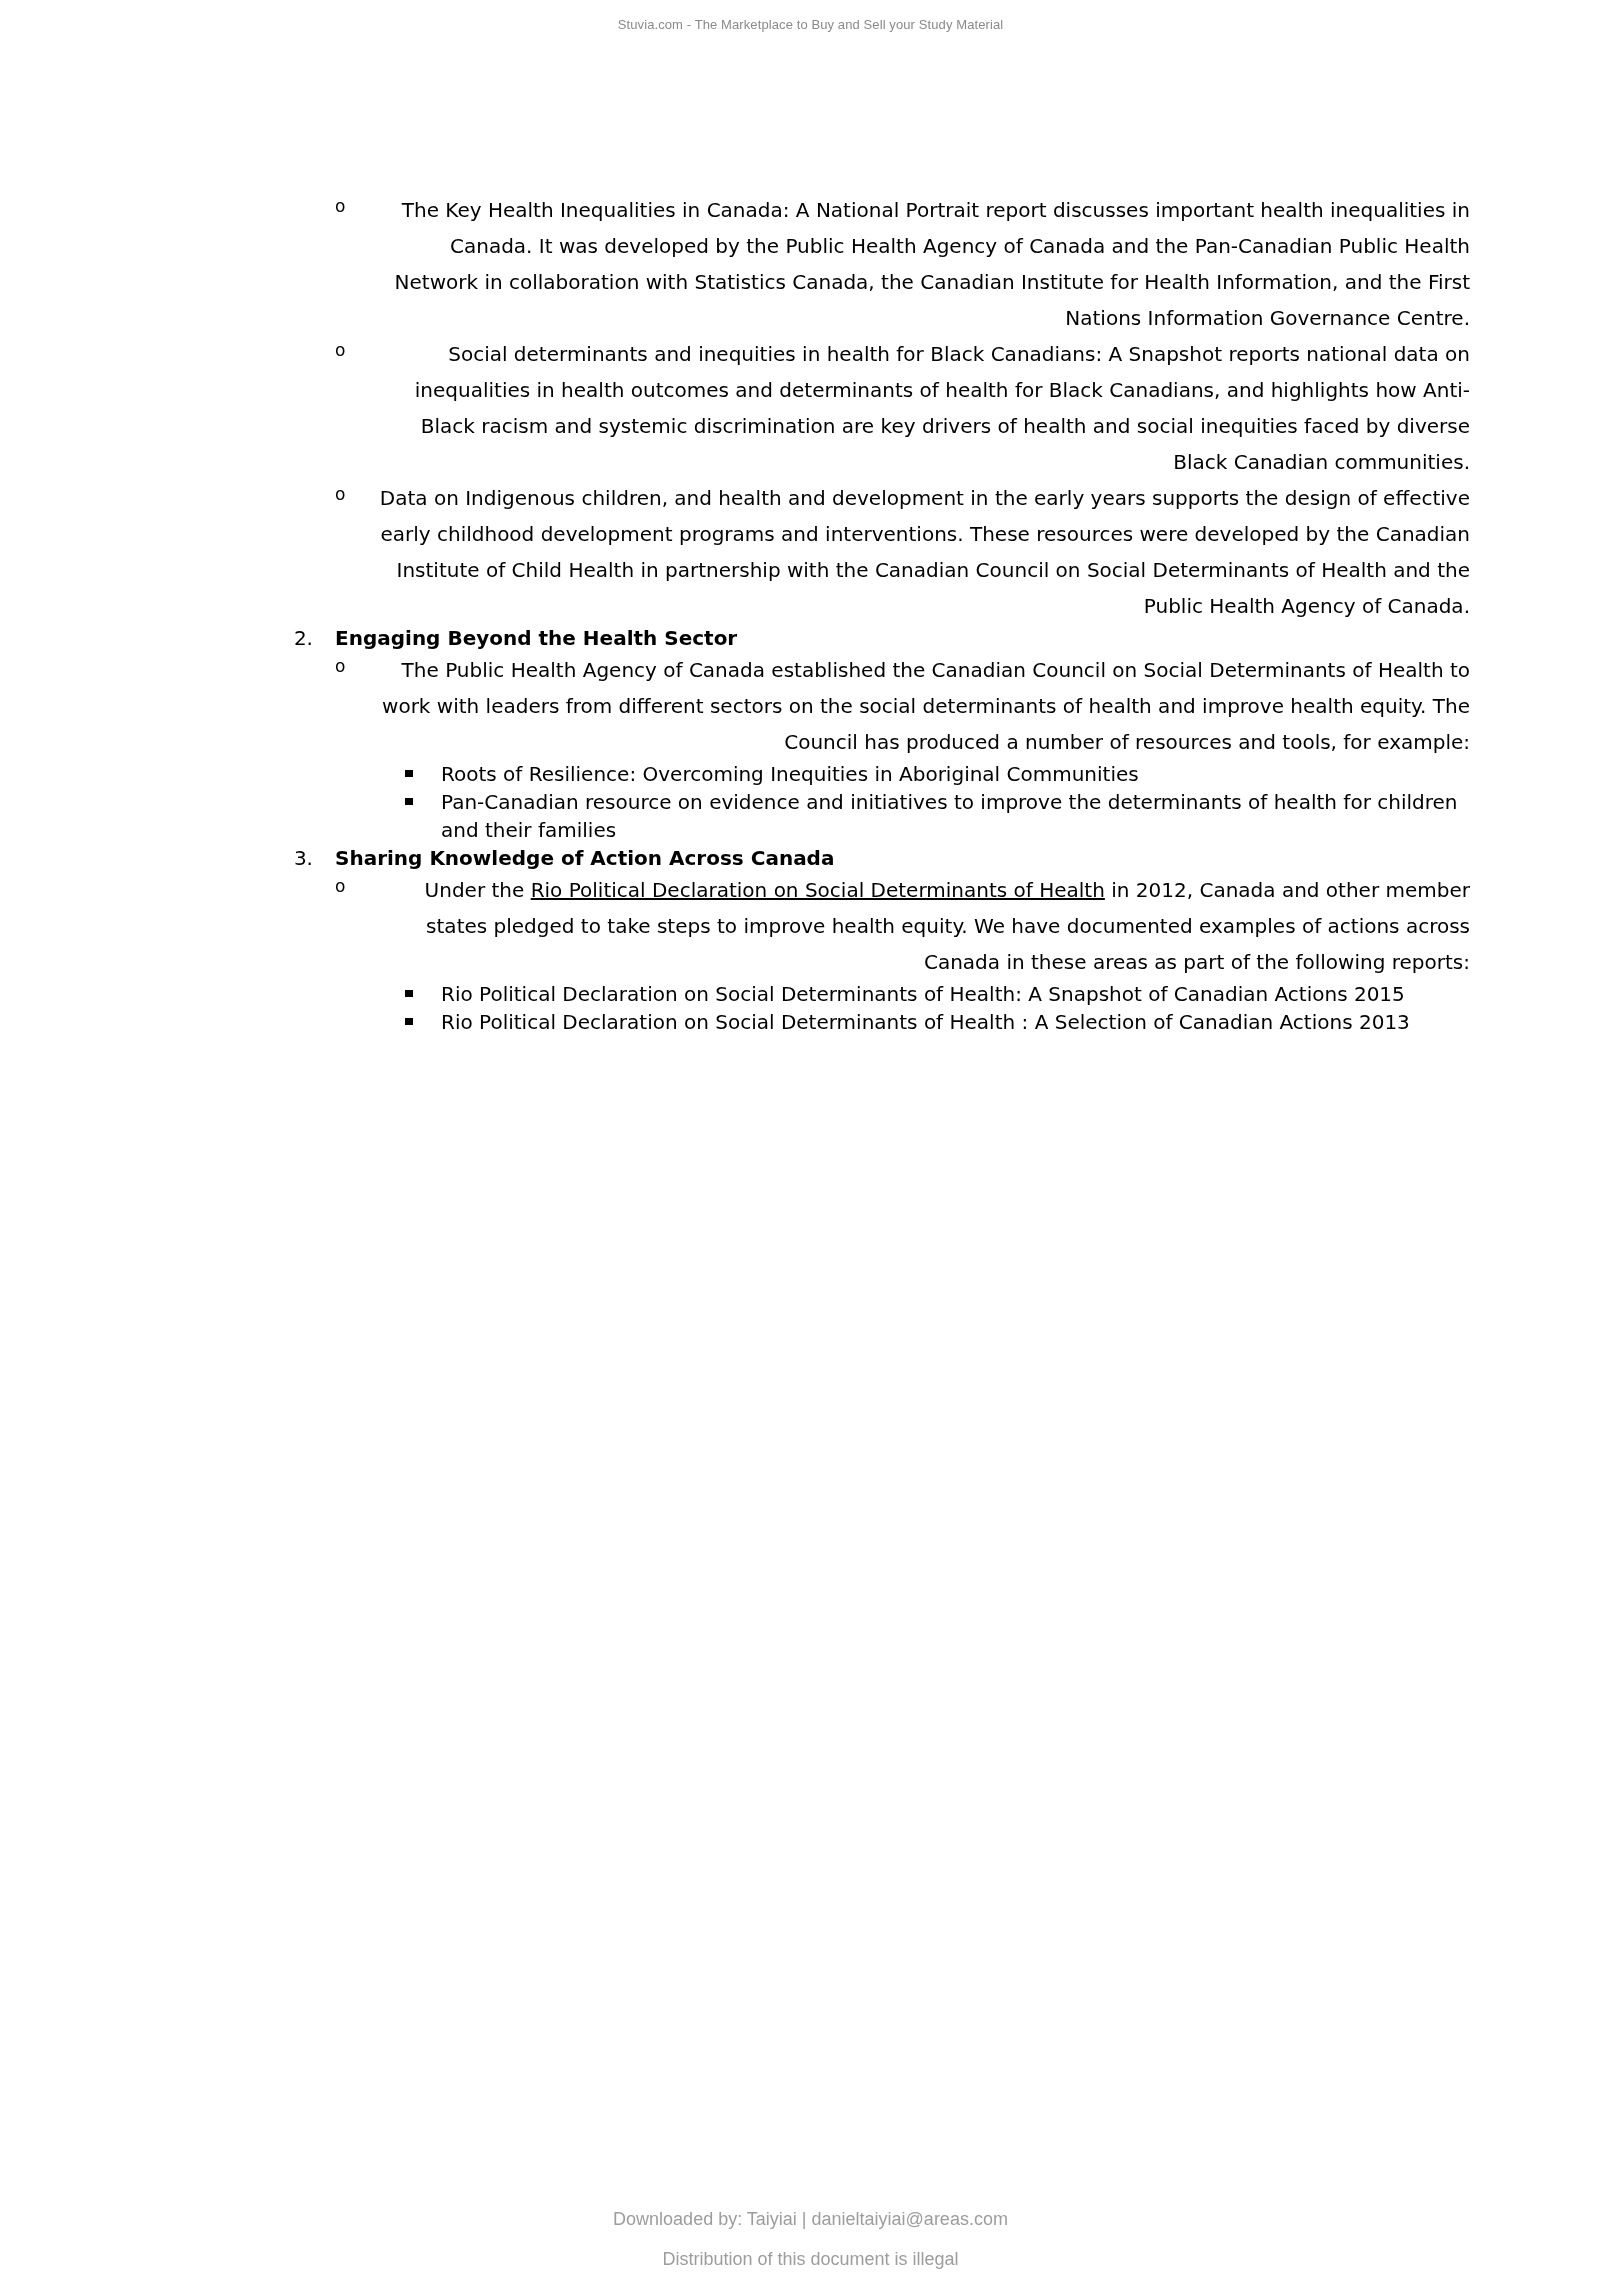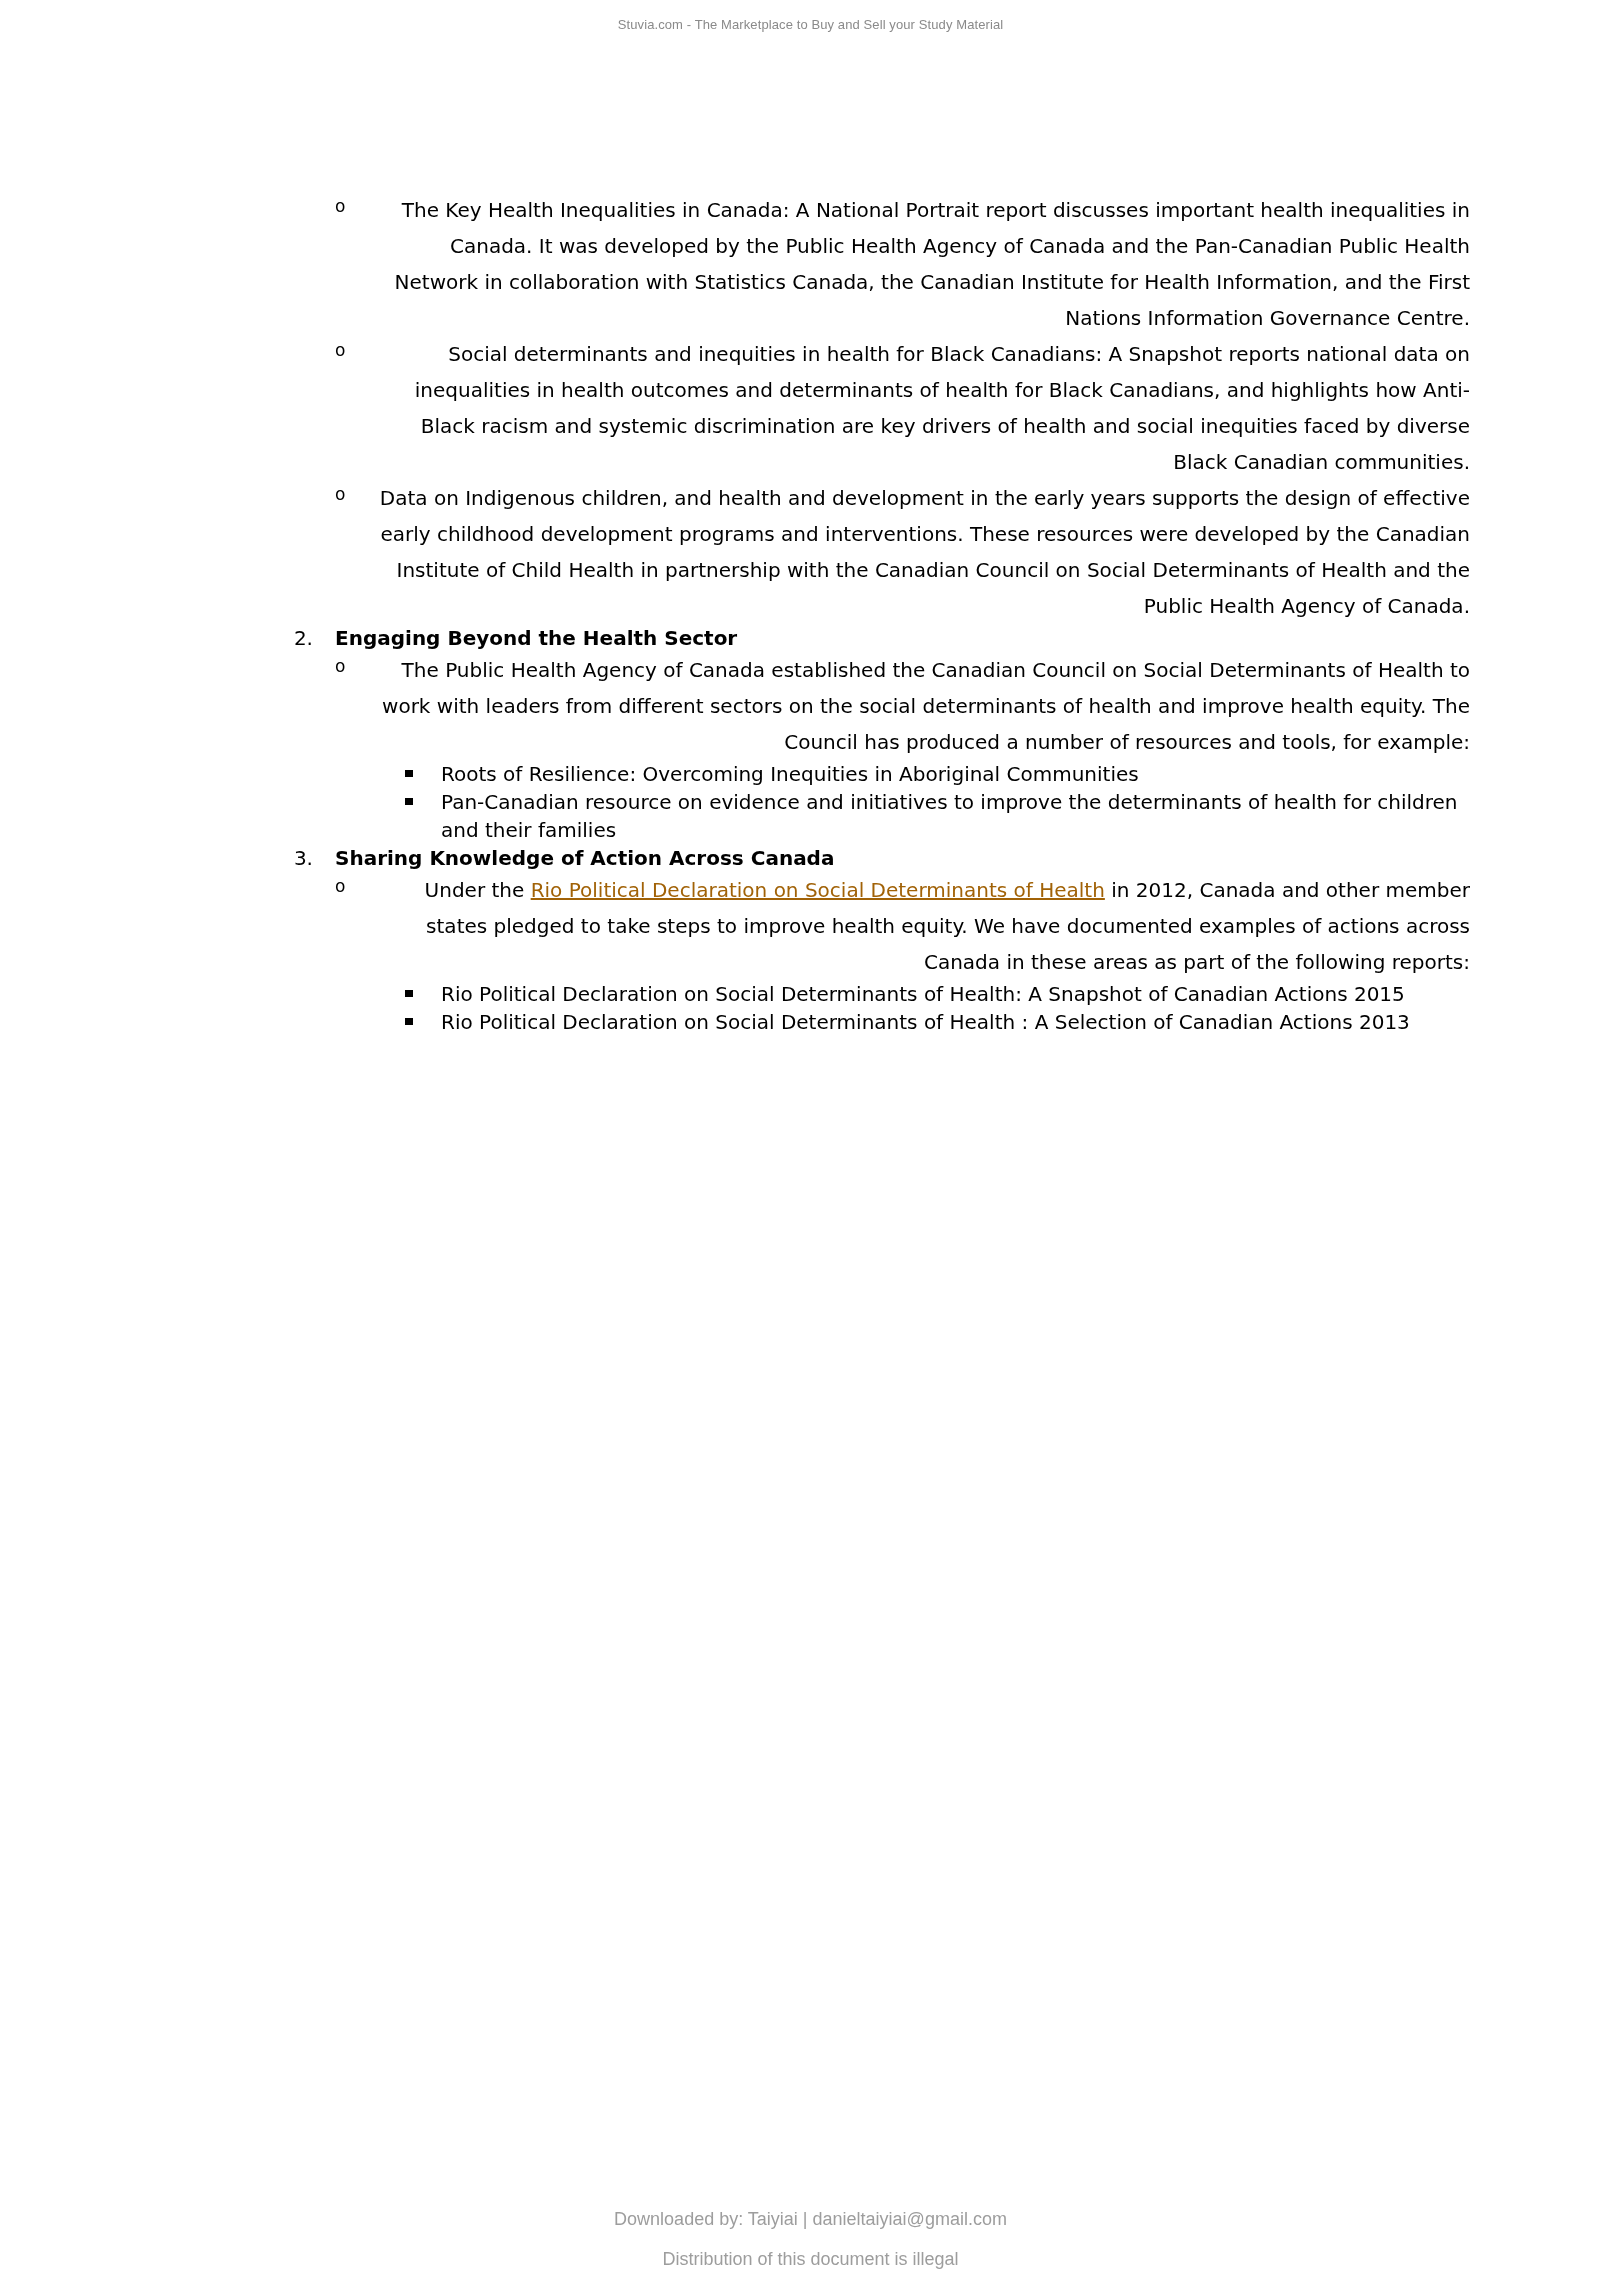--- a/index.html
+++ b/index.html
@@ -112,21 +112,21 @@
     background: #000;
     vertical-align: middle;
     margin-top: -2.9px;
   }
   .sq-text {
     flex: 1 1 auto;
     line-height: 28px;
   }
 
   a.doclink, .doclink {
-    color: #a16207;
+    color: #000000;
     text-decoration: underline;
   }
 
   
   .footer {
     position: absolute;
     left: 0;
     width: 100%;
     text-align: center;
     font-family: "Liberation Sans", sans-serif;
@@ -197,17 +197,17 @@
       <span class="sq-marker"><span class="sq-glyph"></span></span>
       <span class="sq-text">Rio Political Declaration on Social Determinants of Health: A Snapshot of Canadian Actions 2015</span>
     </div>
     <div class="sq-item">
       <span class="sq-marker"><span class="sq-glyph"></span></span>
       <span class="sq-text">Rio Political Declaration on Social Determinants of Health : A Selection of Canadian Actions 2013</span>
     </div>
 
   </div>
 
-  <div class="footer footer-line1">Downloaded by: Taiyiai | danieltaiyiai@gmail.com</div>
+  <div class="footer footer-line1">Downloaded by: Taiyiai | danieltaiyiai@areas.com</div>
   <div class="footer footer-line2">Distribution of this document is illegal</div>
 
 </div>
 
 
 </body></html>

